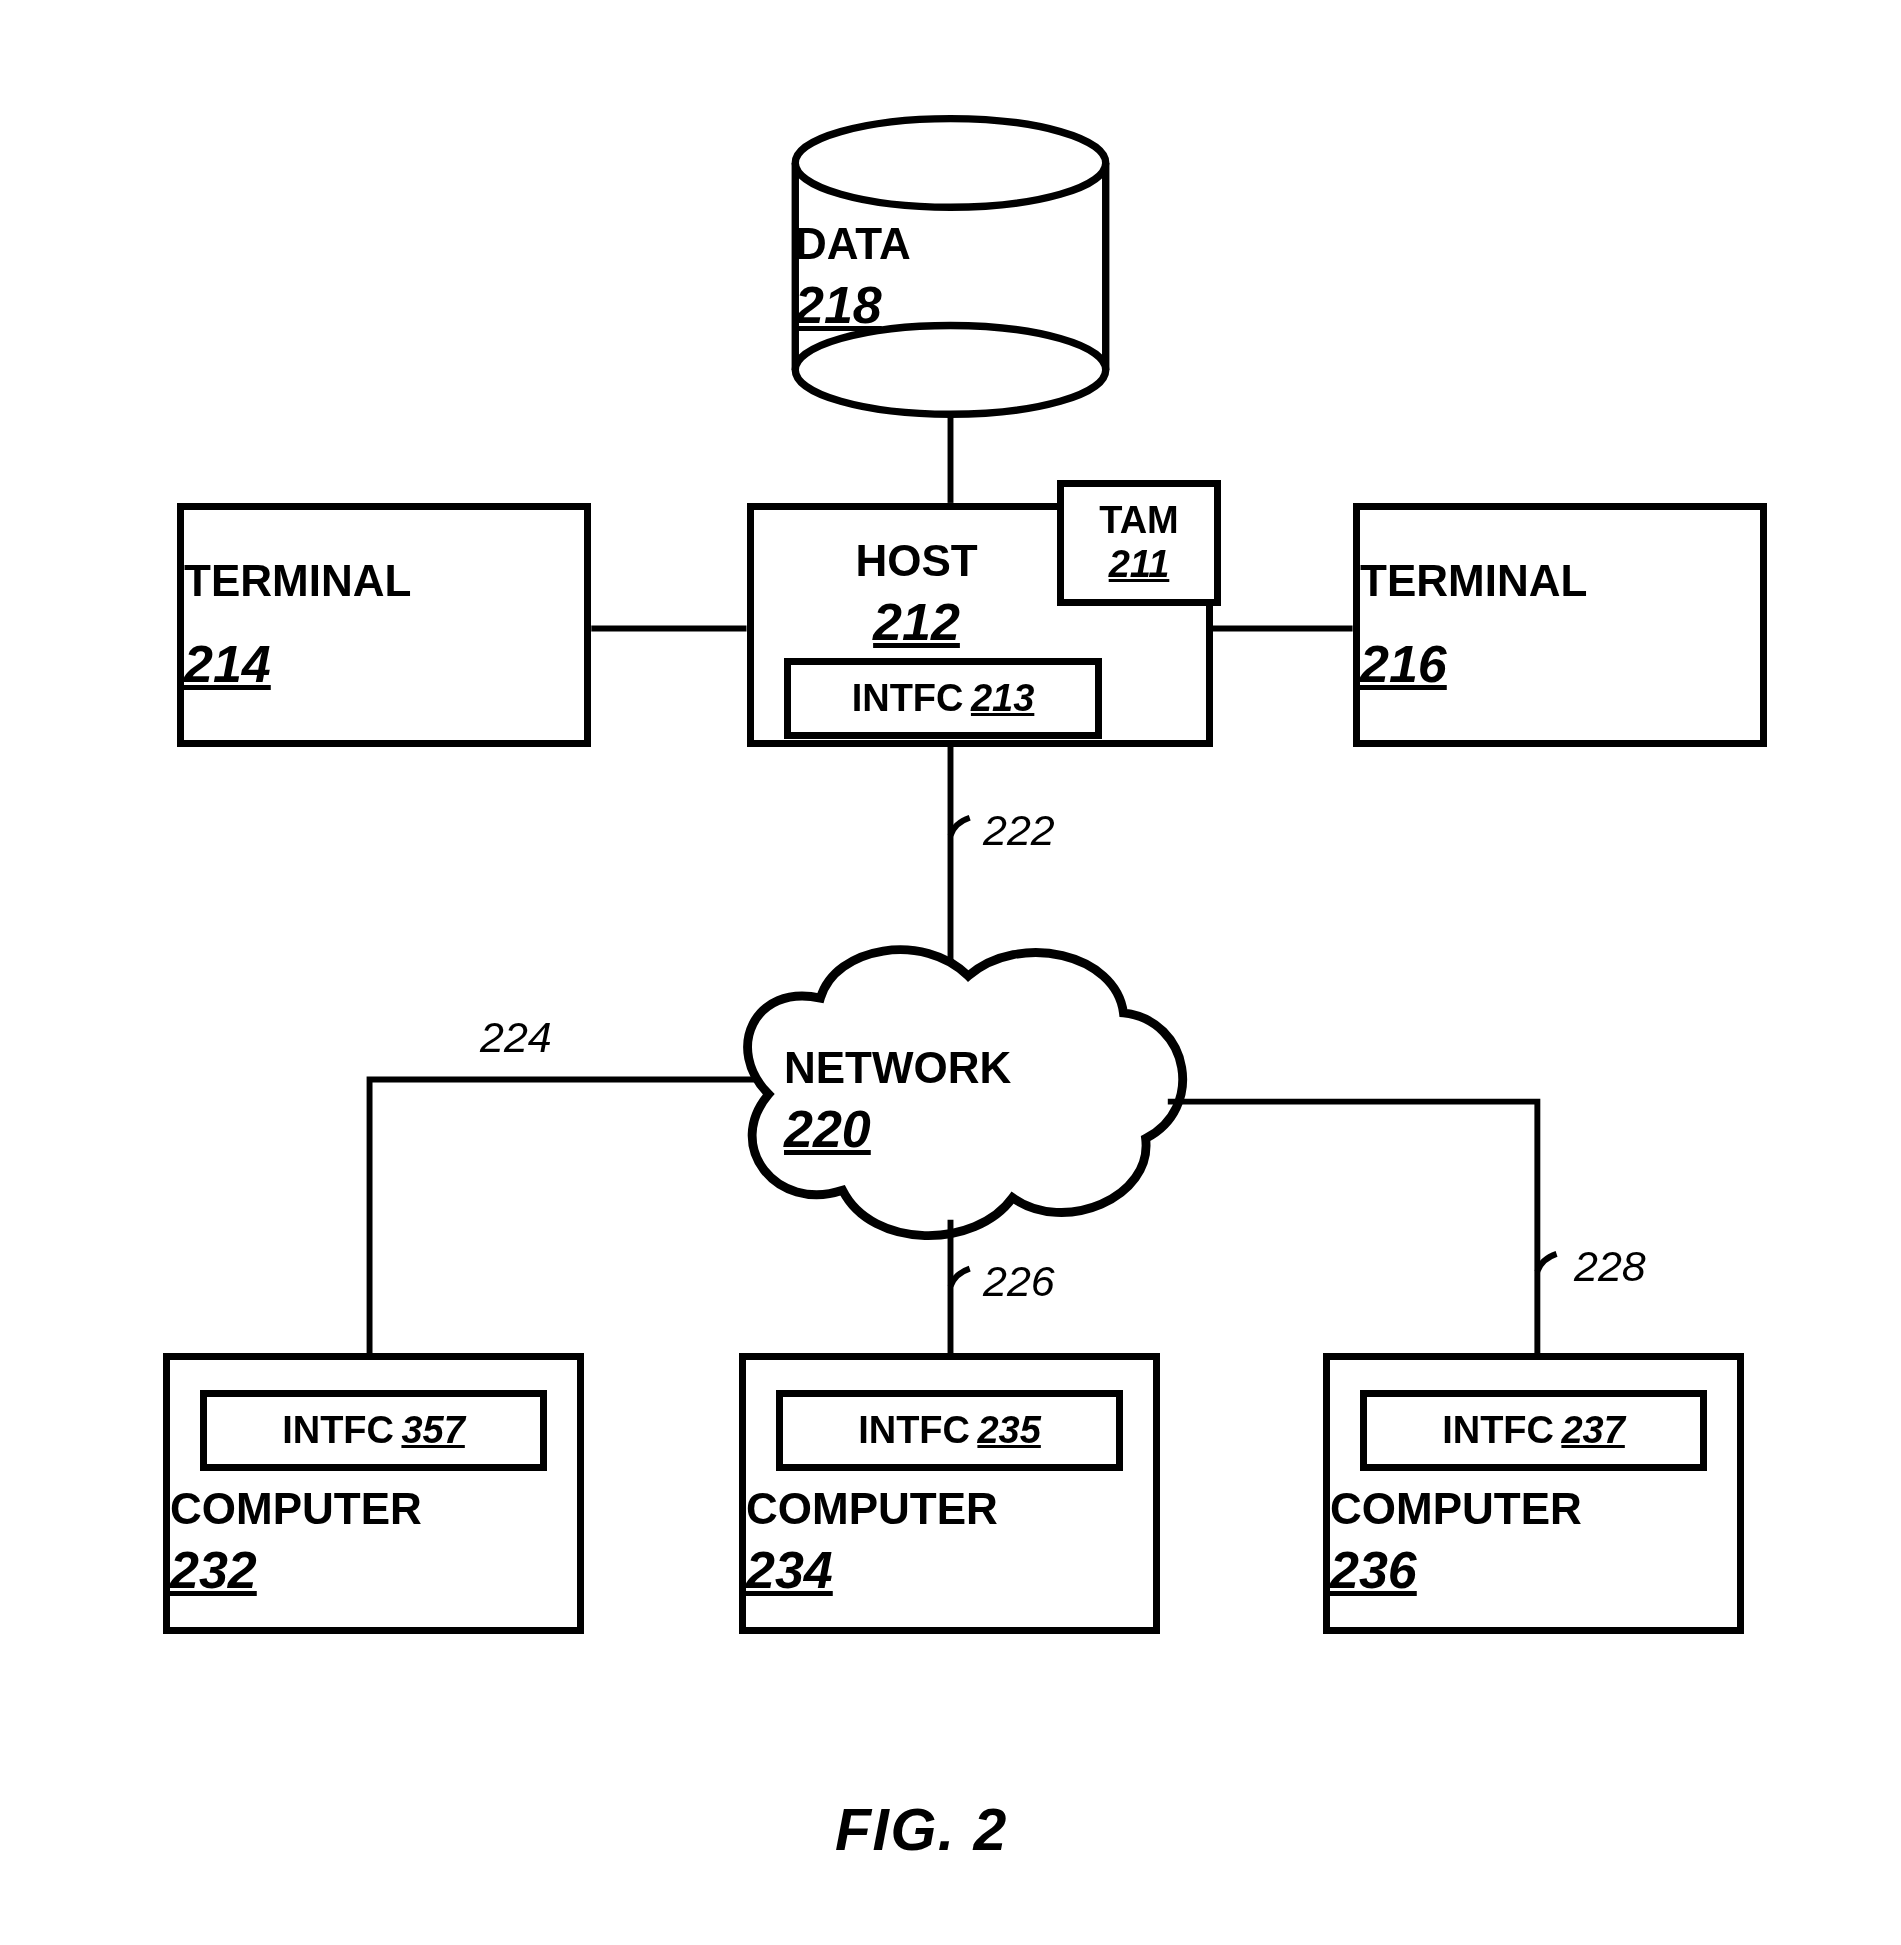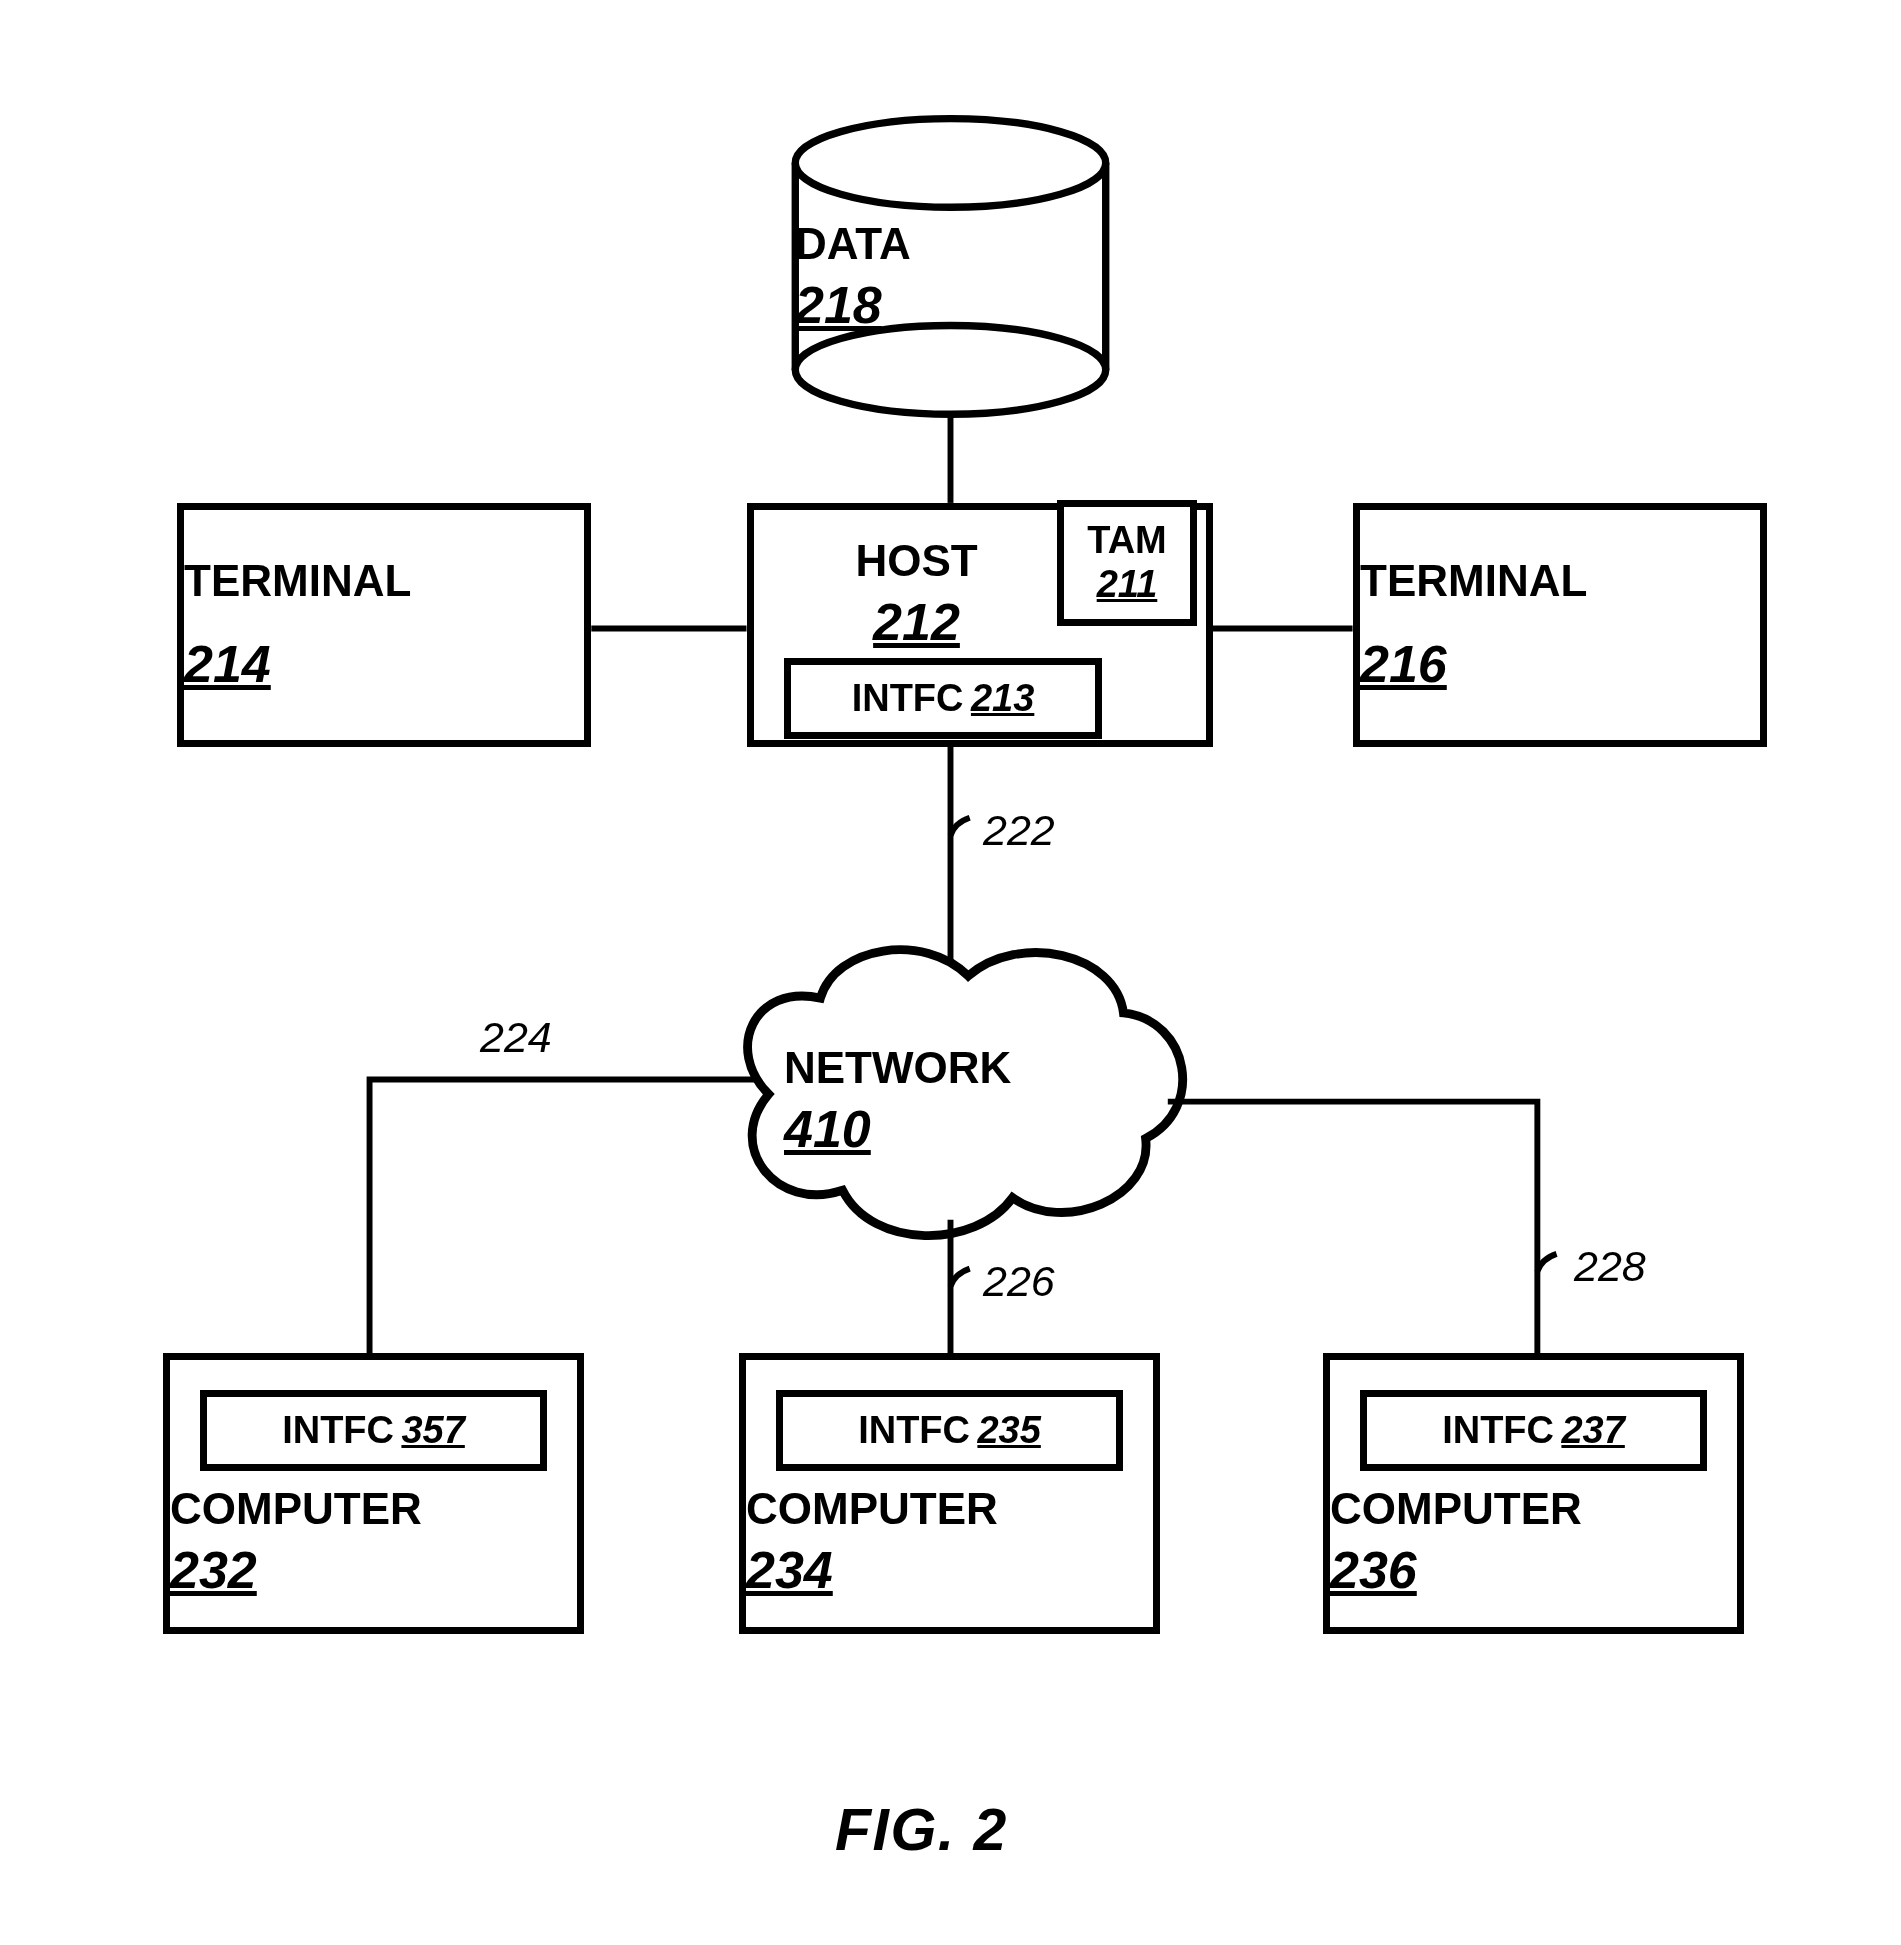--- a/index.html
+++ b/index.html
@@ -124,21 +124,21 @@
     <div class="num">218</div>
   </div>
 
   <div class="box" style="left:747px; top:503px; width:466px; height:244px; justify-content:flex-start;">
     <div style="position:absolute; left:44px; top:22px; text-align:center; width:237px;">
       <div class="label">HOST</div>
       <div class="num">212</div>
     </div>
   </div>
 
-  <div class="small-box" style="left:1057px; top:500px; width:140px; height:126px; flex-direction:column;">
+  <div class="small-box" style="left:1057px; top:480px; width:164px; height:126px; flex-direction:column;">
     <span class="lbl">TAM</span>
     <span class="sn" style="margin-left:0;text-align:center;">211</span>
   </div>
 
   <div class="small-box" style="left:784px; top:658px; width:318px; height:81px;">
     <span class="lbl">INTFC</span>
     <span class="sn">213</span>
   </div>
 
   <div class="box" style="left:177px; top:503px; width:414px; height:244px;">
@@ -148,21 +148,21 @@
   </div>
 
   <div class="box" style="left:1353px; top:503px; width:414px; height:244px;">
     <div class="label">TERMINAL</div>
     <div style="height:22px;"></div>
     <div class="num">216</div>
   </div>
 
   <div class="box" style="border:none; background:transparent; left:784px; top:1020px; width:340px; height:163px;">
     <div class="label">NETWORK</div>
-    <div class="num">410</div>
+    <div class="num">220</div>
   </div>
 
   <div class="box" style="left:163px; top:1353px; width:421px; height:281px; justify-content:flex-end; padding-bottom:22px;">
     <div class="label">COMPUTER</div>
     <div class="num">232</div>
   </div>
   <div class="small-box" style="left:200px; top:1390px; width:347px; height:81px;">
     <span class="lbl">INTFC</span>
     <span class="sn">357</span>
   </div>

